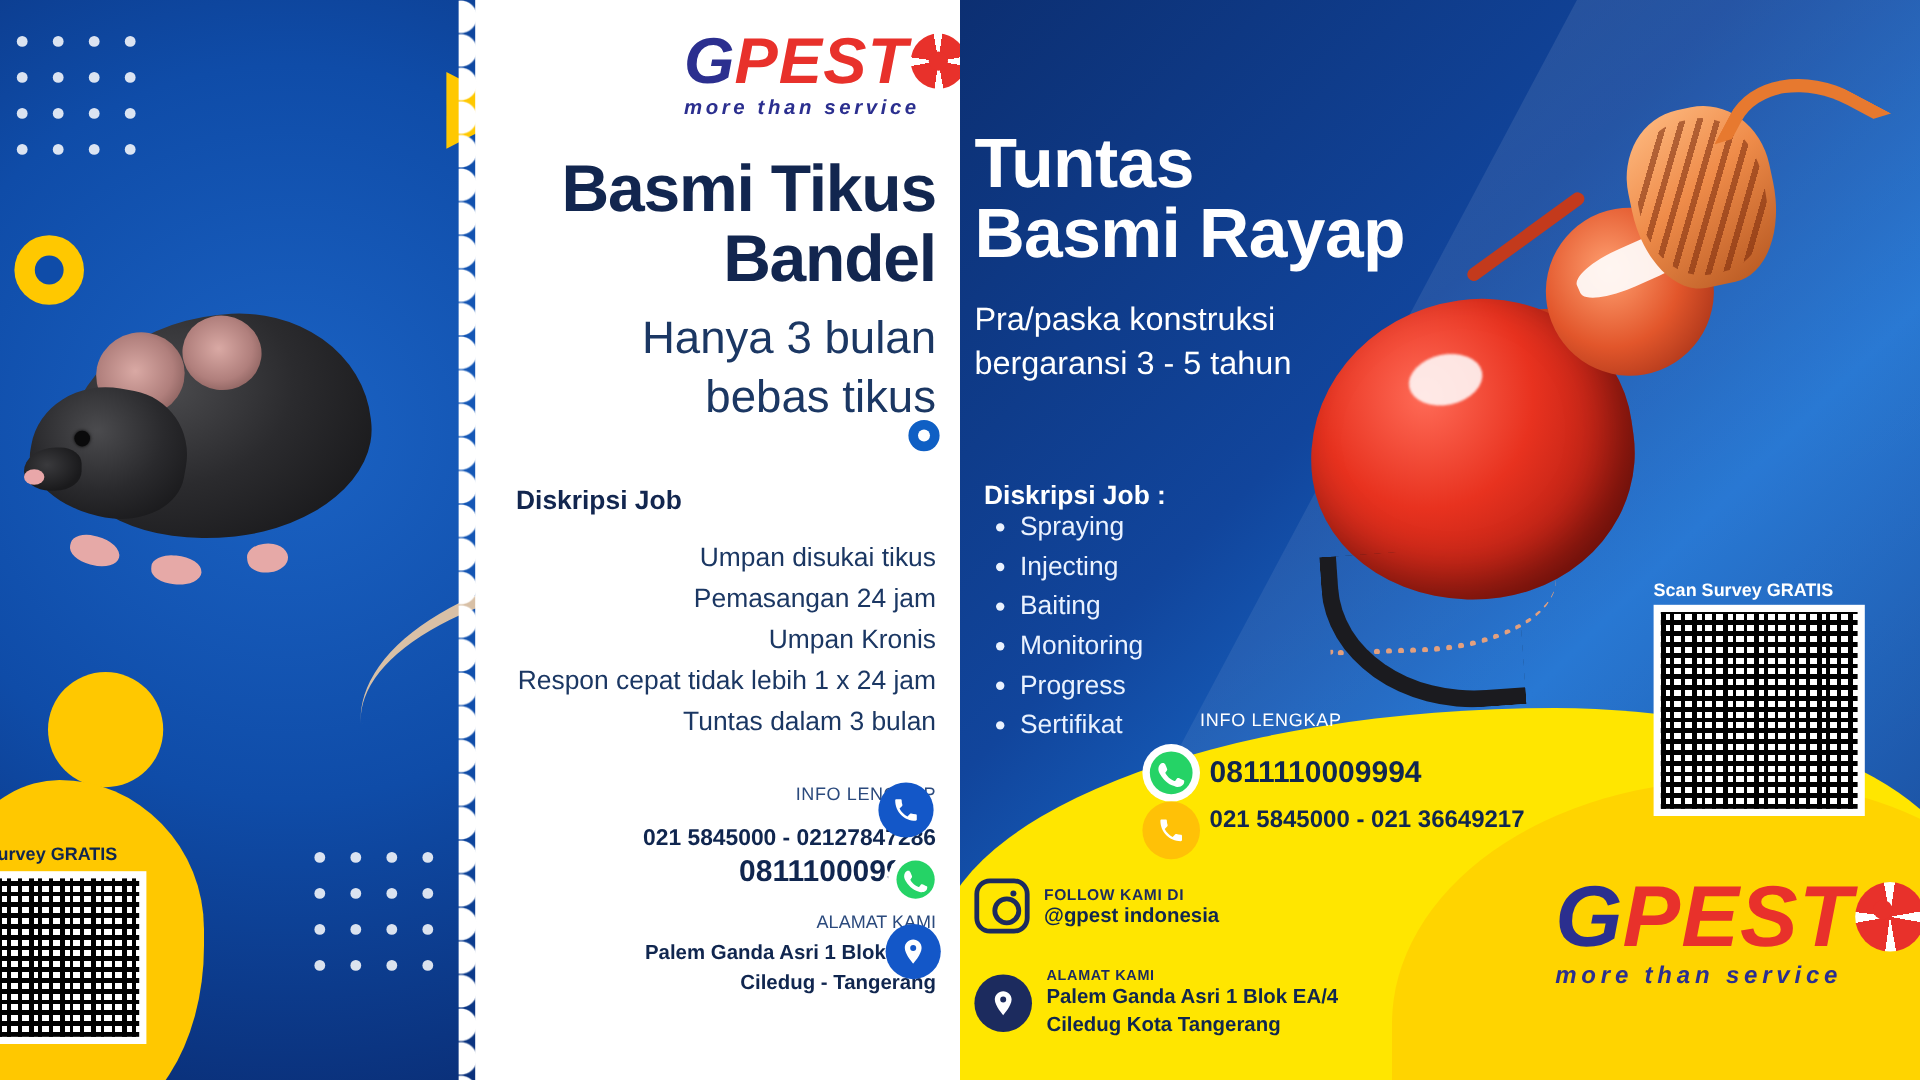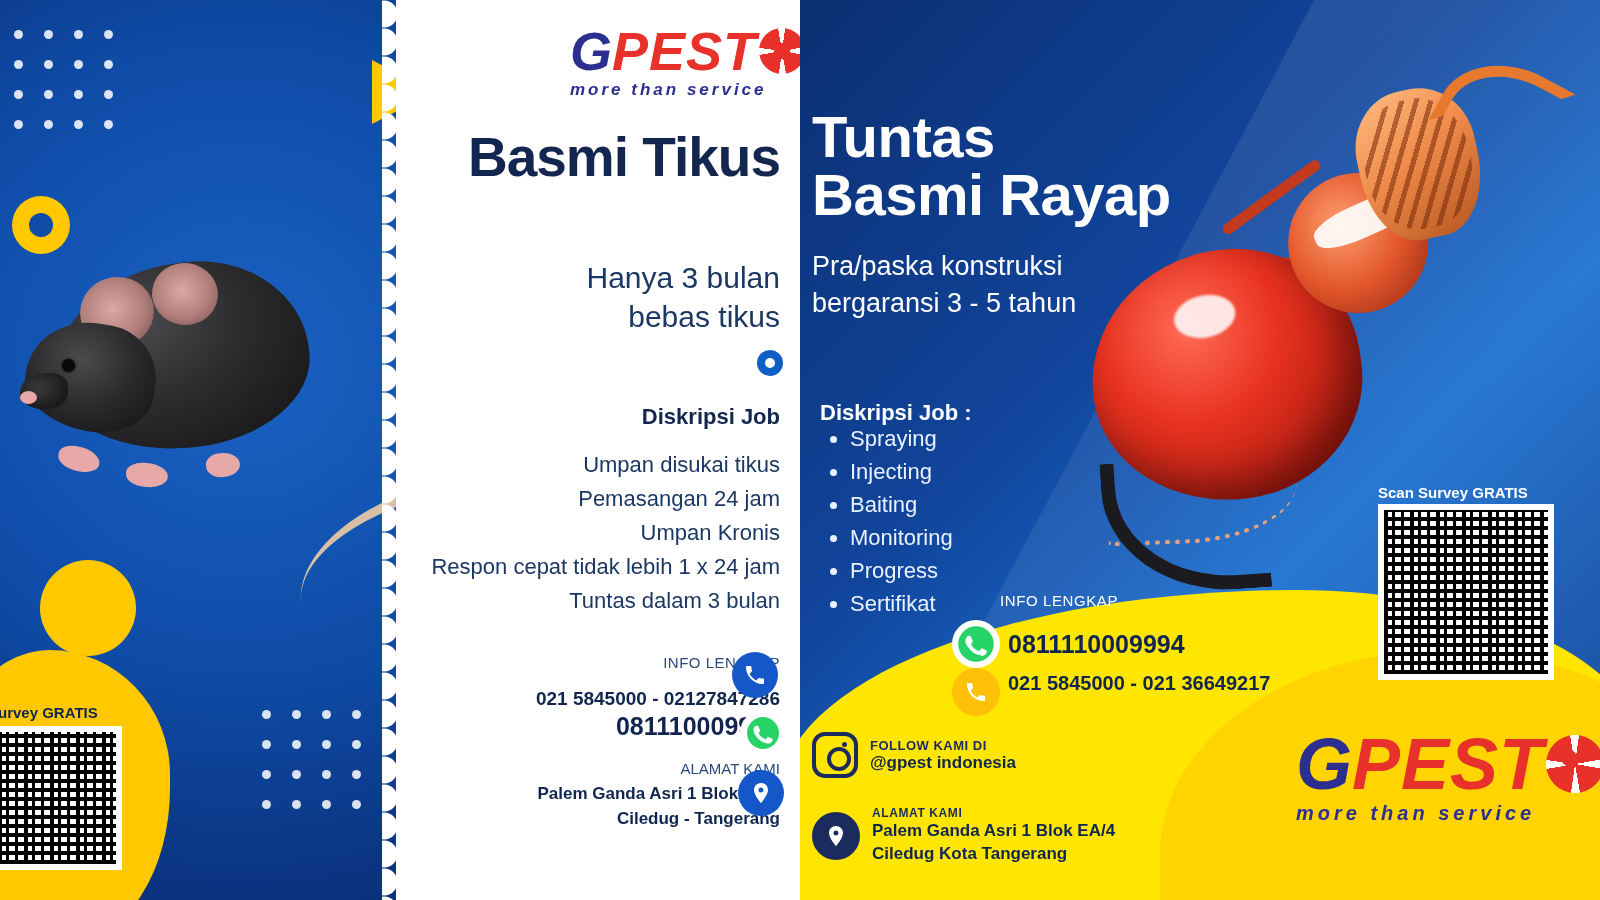--- a/index.html
+++ b/index.html
@@ -255,27 +255,27 @@
     line-height: 1.06;
     letter-spacing: -1px;
   }
   .subhead-left {
     position: absolute;
     left: 430px;
     top: 258px;
     width: 350px;
     text-align: right;
     color: #1b3763;
-    font-size: 30px;
+    font-size: 38px;
     line-height: 1.3;
   }
   .job-title-left {
     position: absolute;
     left: 430px; top: 404px; width: 350px;
-    text-align: right;
+    text-align: left;
     color: #12264f; font-size: 22px; font-weight: bold;
   }
   .job-list-left {
     position: absolute;
     left: 400px; top: 448px; width: 380px;
     text-align: right;
     color: #1b3763; font-size: 22px; line-height: 1.55;
   }
   .info-label-left {
     position: absolute; left: 430px; top: 654px; width: 350px;
@@ -616,20 +616,21 @@
       <div class="logo-row">
         <span class="logo-g-letter">G</span>
         <span class="logo-pest">PEST</span>
         <span class="logo-swirl"></span>
       </div>
       <div class="logo-tagline">more than service</div>
     </div>
 
     <div class="headline-left">
       <div>Basmi Tikus</div>
+      <div>Bandel</div>
     </div>
 
     <div class="subhead-left">
       <div>Hanya 3 bulan</div>
       <div>bebas tikus</div>
     </div>
 
     <div class="ring-blue"></div>
 
     <div class="job-title-left">Diskripsi Job</div>

